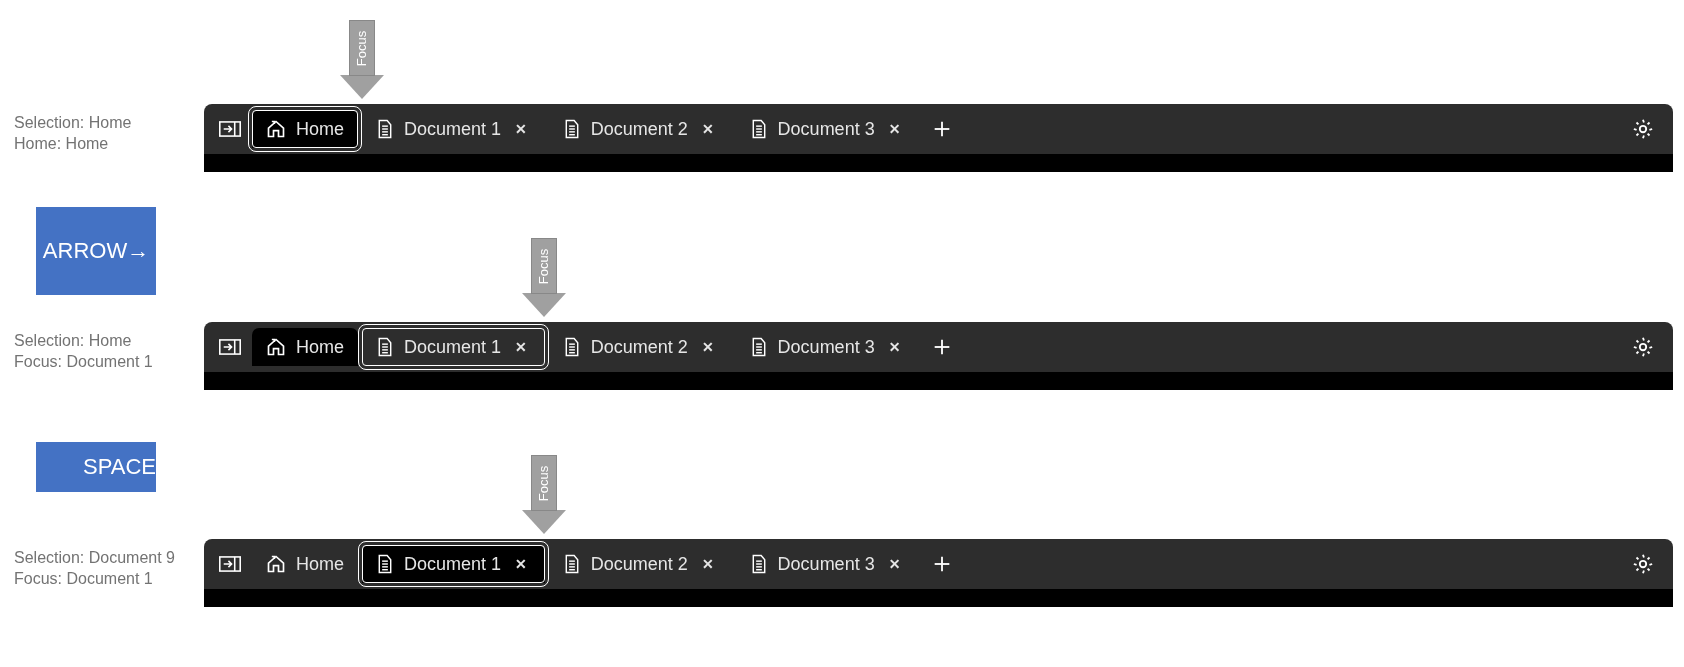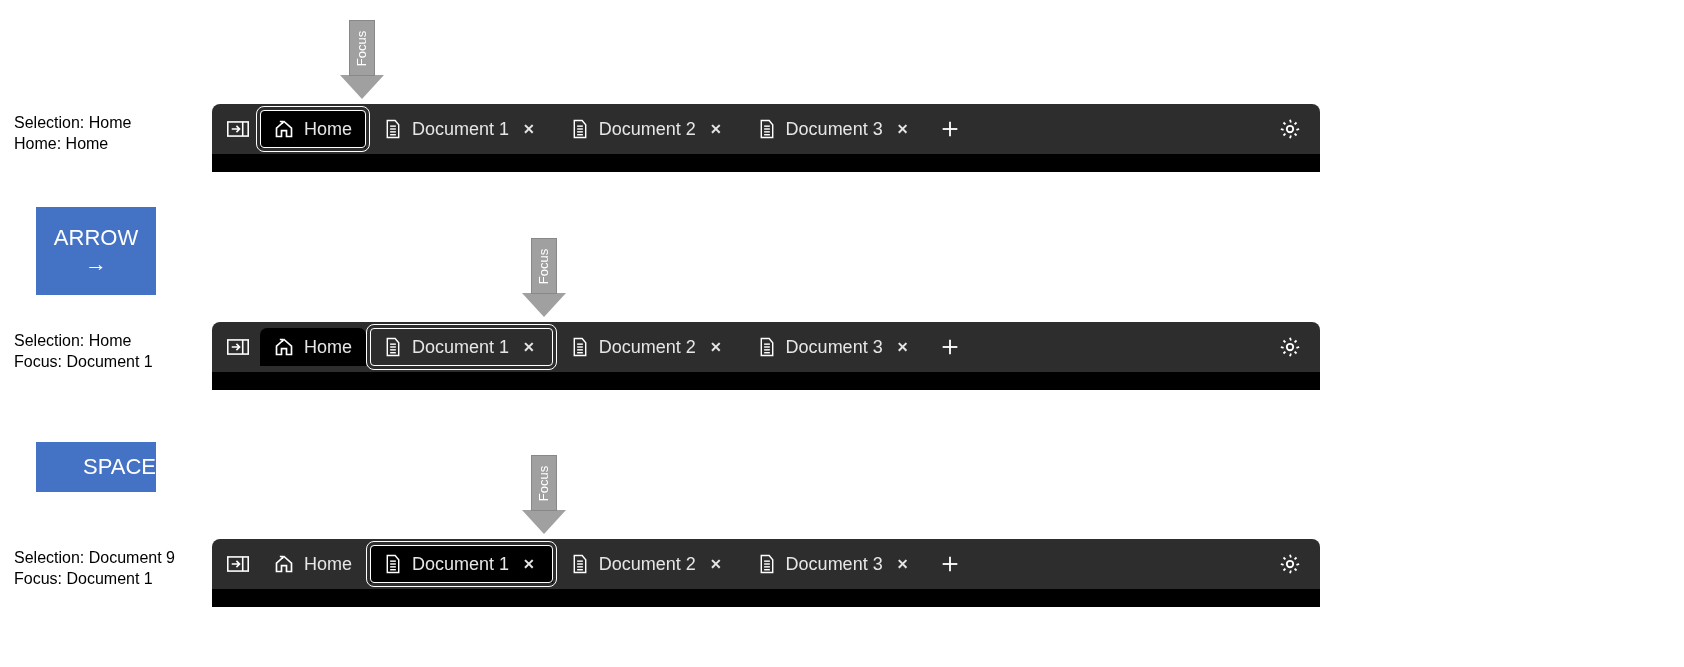--- a/index.html
+++ b/index.html
@@ -6,29 +6,29 @@
   body {
     font-family: "Segoe UI", Arial, sans-serif;
     background: #fff;
     width: 1684px;
     height: 667px;
     position: relative;
   }
   .sidebar-text {
     position: absolute;
     font-size: 16px;
-    color: #000000;
+    color: #737373;
     line-height: 1.3;
   }
   .key-badge {
     position: absolute;
     background: #4472c4;
     color: #fff;
     display: flex;
-    flex-direction: column;
+    flex-direction: row;
     align-items: center;
     justify-content: center;
     font-size: 22px;
   }
   .focus-arrow {
     position: absolute;
     display: flex;
     flex-direction: column;
     align-items: center;
   }
@@ -52,22 +52,22 @@
   .focus-arrow .head {
     width: 0;
     height: 0;
     border-left: 22px solid transparent;
     border-right: 22px solid transparent;
     border-top: 24px solid #a0a0a0;
     margin-top: -1px;
   }
   .tabbar-wrapper {
     position: absolute;
-    left: 212px;
-    width: 1108px;
+    left: 204px;
+    width: 1469px;
   }
   .tabbar {
     background: #2d2d2d;
     height: 50px;
     display: flex;
     align-items: center;
     border-top-left-radius: 8px;
     border-top-right-radius: 8px;
     padding: 0 8px;
     gap: 4px;

